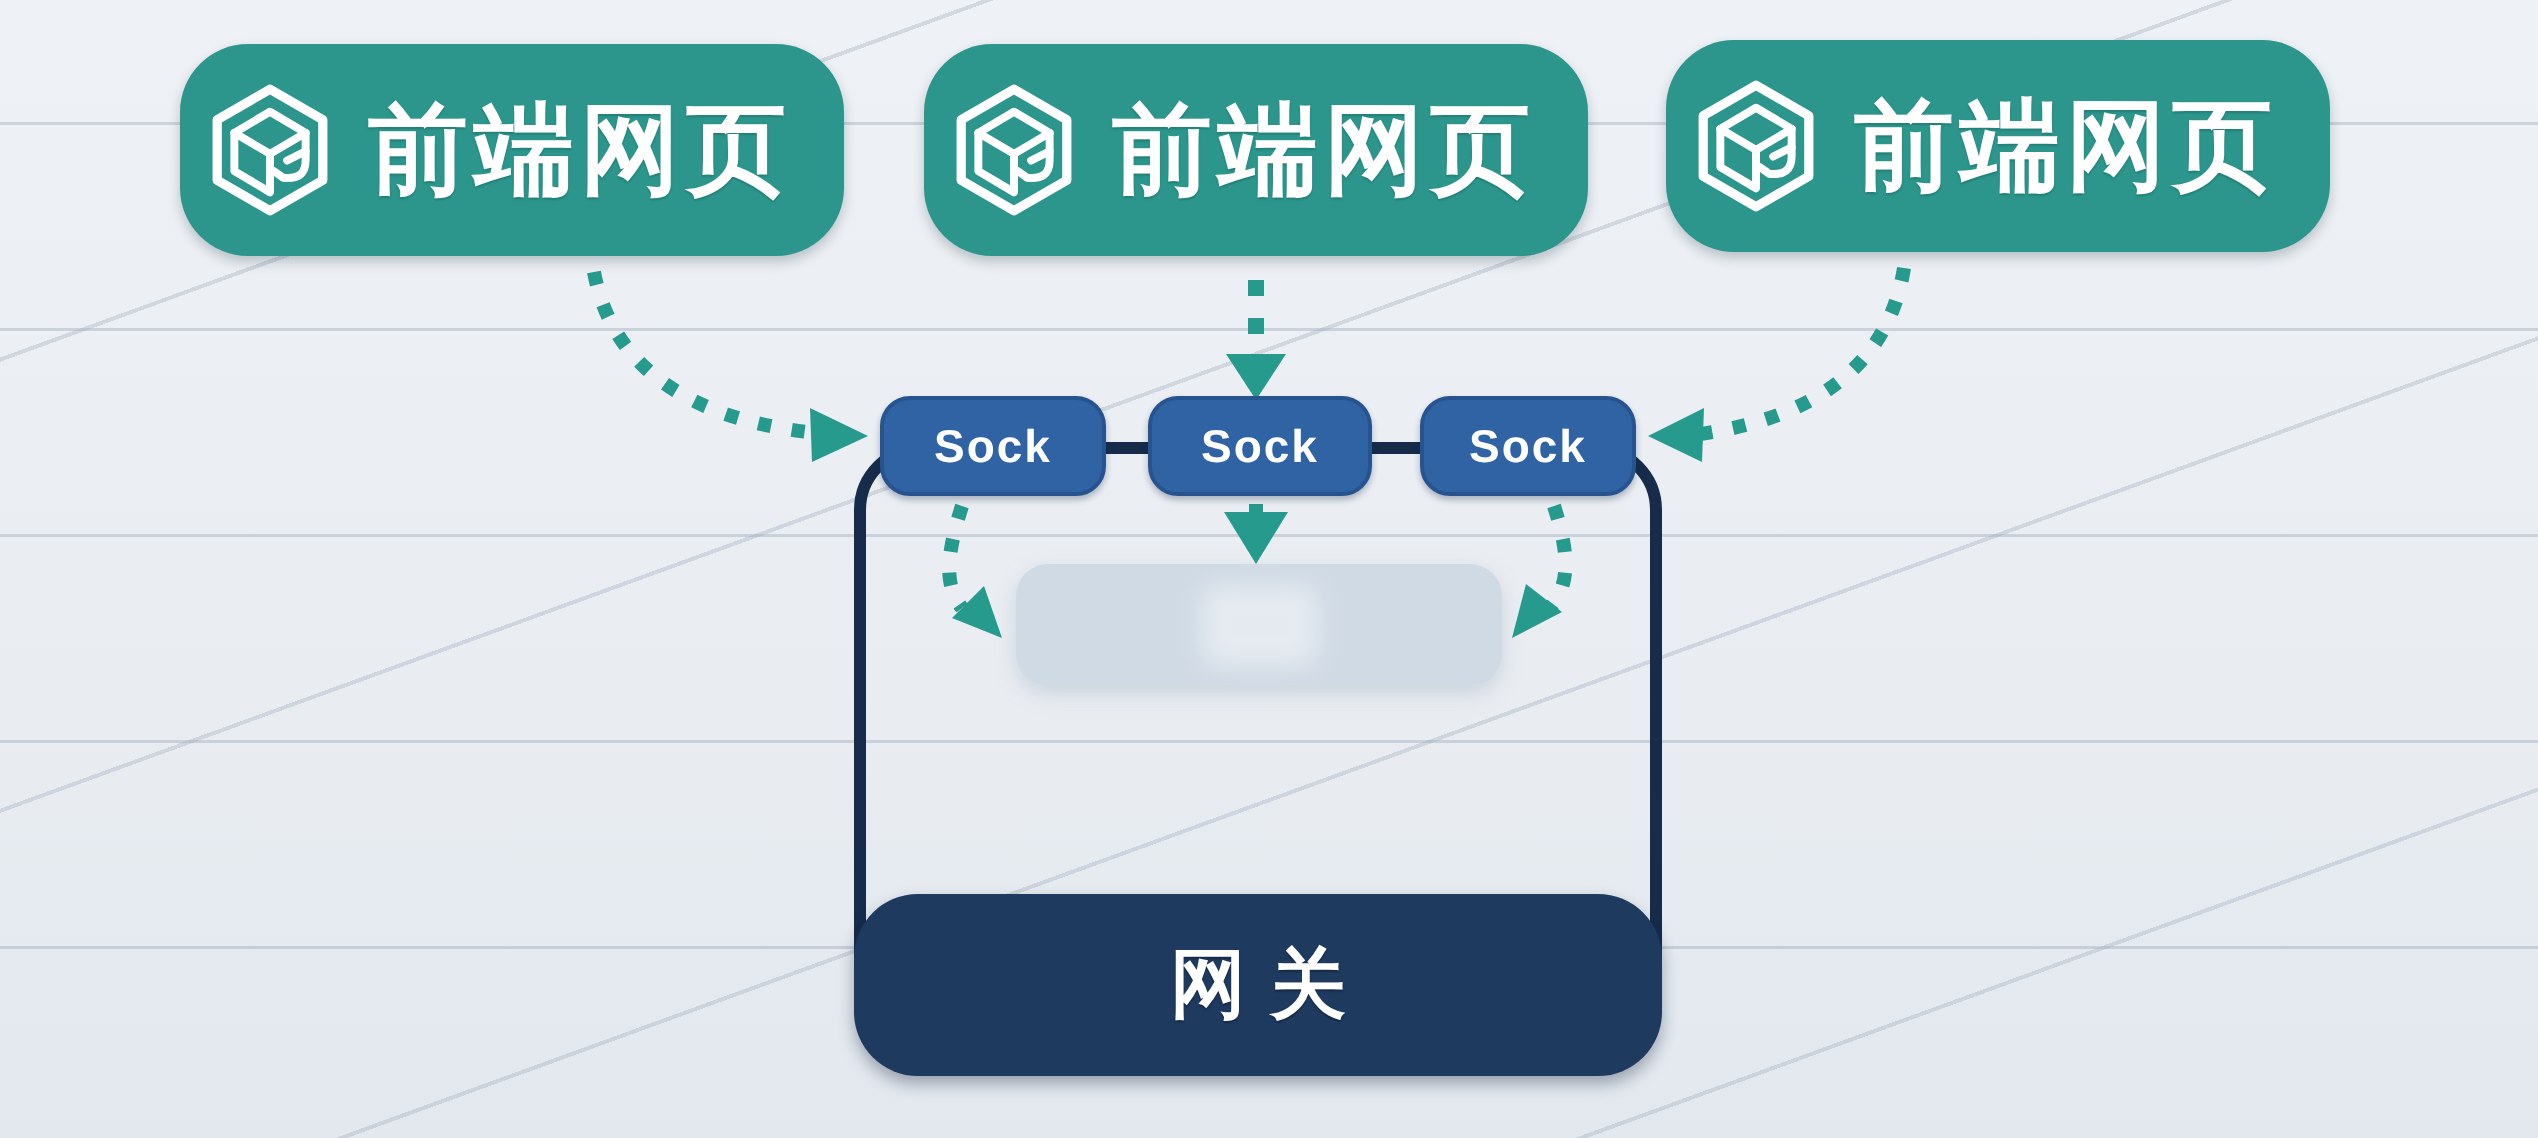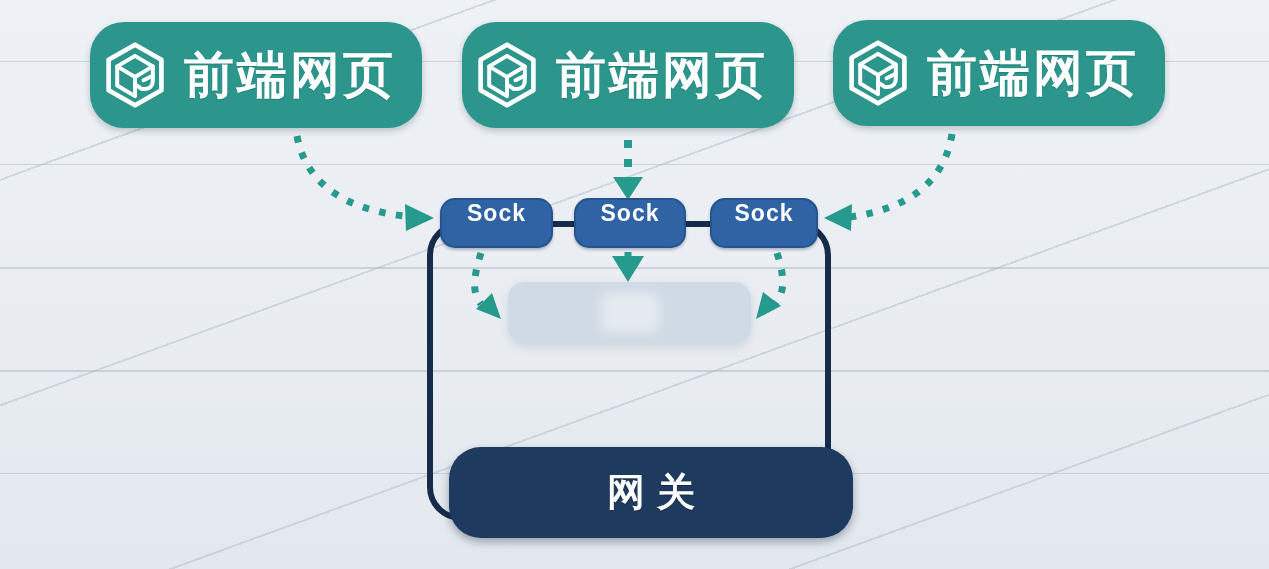--- a/index.html
+++ b/index.html
@@ -46,21 +46,21 @@
     box-sizing:border-box;
   }
 
   
   .sock{
     position:absolute;top:198px;height:50px;
     background:#3063a4;
     border:2px solid #27548f;
     border-radius:15px;
     box-sizing:border-box;
-    display:flex;justify-content:center;
+    display:flex;align-items:center;justify-content:center;
     box-shadow:0 2px 3px rgba(20,40,70,0.3);
   }
   .sock .sock-label{
     color:#ffffff;font-size:23px;font-weight:bold;letter-spacing:1px;
   }
 
   
   .ghost-box{
     position:absolute;left:508px;top:282px;width:243px;height:61px;
     background:rgba(203,214,226,0.85);
@@ -69,21 +69,21 @@
   }
   .ghost-smudge{
     position:absolute;left:50%;top:50%;width:58px;height:40px;
     transform:translate(-50%,-50%);
     background:#ffffff;opacity:0.45;border-radius:8px;
     filter:blur(6px);
   }
 
   
   .gateway-bar{
-    position:absolute;left:449px;top:447px;width:404px;height:91px;
+    position:absolute;left:427px;top:447px;width:404px;height:91px;
     background:#1e3a5f;
     border-radius:32px;
     display:flex;align-items:center;justify-content:center;
     box-shadow:0 4px 8px rgba(15,30,55,0.35);
   }
   .gateway-bar .gw-label{
     color:#ffffff;font-size:38px;font-weight:bold;letter-spacing:12px;
     padding-left:12px; 
     text-shadow:0 1px 1px rgba(0,0,0,0.3);
   }

